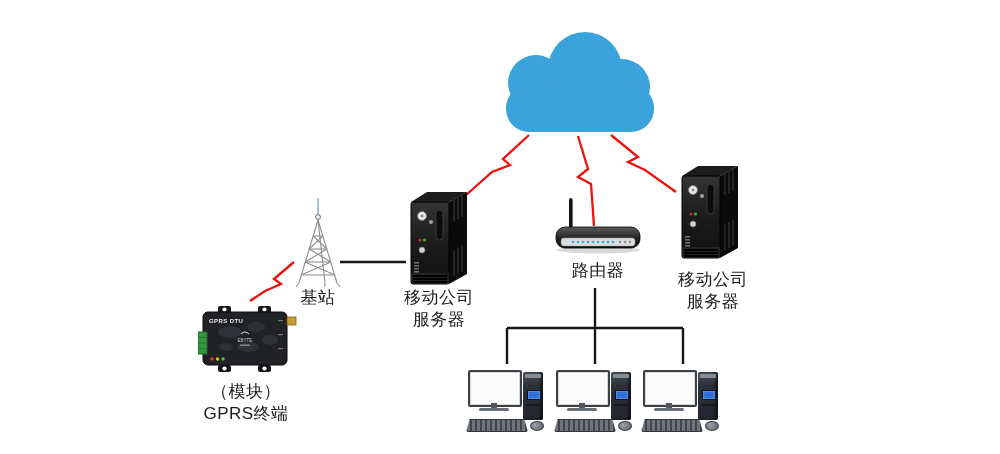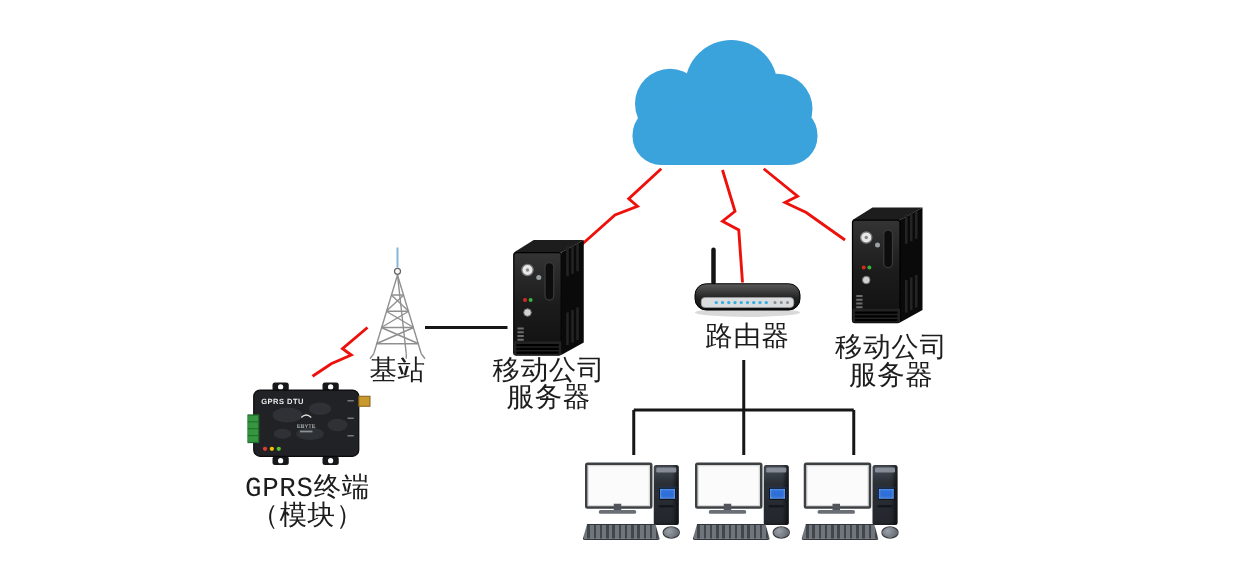--- a/index.html
+++ b/index.html
@@ -2,22 +2,22 @@
 <html><head>
 <meta charset="utf-8">
 <style>
   html,body{margin:0;padding:0;background:#ffffff;}
   #canvas{
     position:relative;width:1000px;height:454px;background:#ffffff;overflow:hidden;
     font-family:"Liberation Sans",sans-serif;
   }
   .abs{position:absolute;}
   .label{
-    position:absolute;text-align:center;color:#1c1c1c;font-size:22px;line-height:22px;
-    letter-spacing:0.5px;white-space:nowrap;font-family:Liberation Mono, monospace;
+    position:absolute;text-align:center;color:#1c1c1c;font-size:17px;line-height:22px;
+    letter-spacing:0.5px;white-space:nowrap;
   }
   #internet-label{
     position:absolute;left:500px;top:80px;width:160px;text-align:center;
     font-size:21px;color:#0d0d0d;letter-spacing:0.5px;
   }
   svg{display:block;}
   #wires{position:absolute;left:0;top:0;z-index:1;}
   .device{z-index:2;}
   
   .computer{position:absolute;width:84px;height:66px;z-index:2;}
@@ -261,22 +261,22 @@
         <rect x="80" y="20" width="5" height="1.2"></rect>
           <rect x="80" y="34" width="5" height="1.2"></rect>
         <rect x="80" y="48" width="5" height="1.2"></rect>
       </g>
       <circle cx="14" cy="59" r="1.7" fill="#e03c31"></circle>
       <circle cx="19.5" cy="59" r="1.7" fill="#f2c200"></circle>
       <circle cx="25" cy="59" r="1.7" fill="#59c12f"></circle>
     </svg>
   </div>
   <div class="label" style="left:184px;top:381px;width:124px;">
+    <div>（模块）</div>
     <div>GPRS终端</div>
-    <div>（模块）</div>
   </div>
 
   <div class="computer" style="left:466px;top:366px;">
     <div class="monitor"></div>
     <div class="stand-neck"></div>
     <div class="stand-base"></div>
     <div class="tower">
       <div class="tower-top"></div>
       <div class="tower-led"></div>
       <div class="tower-slot"></div>

